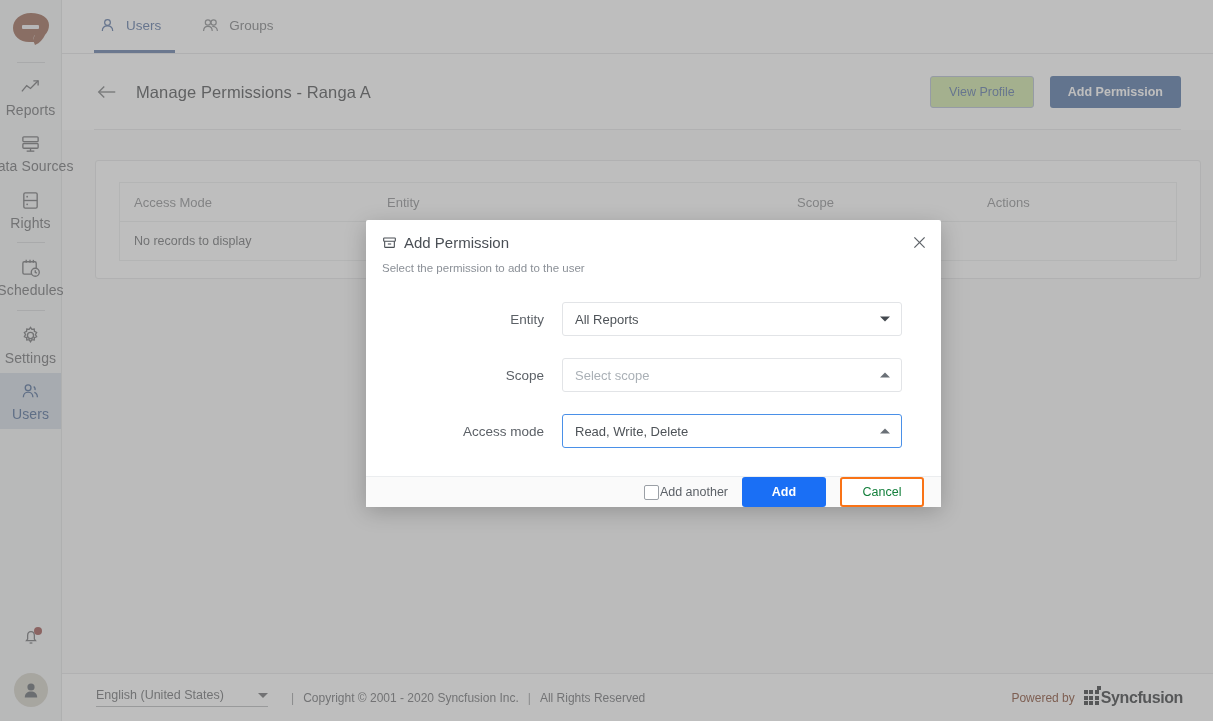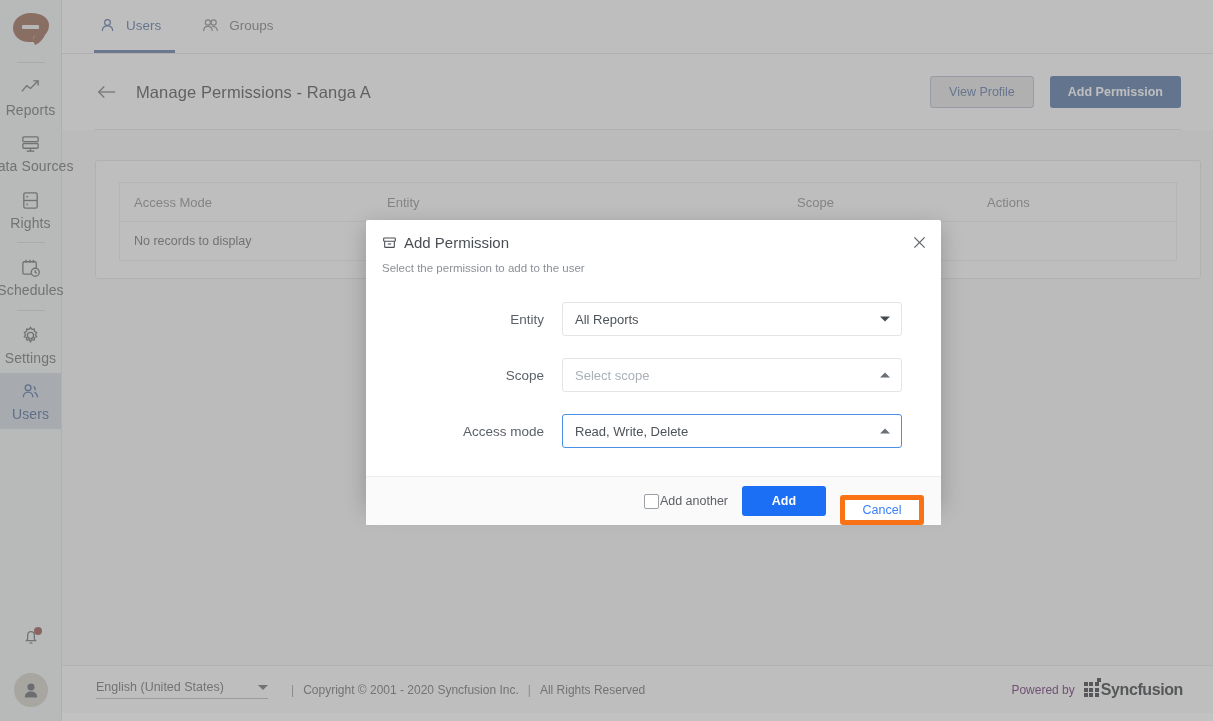--- a/index.html
+++ b/index.html
@@ -135,21 +135,21 @@
     color: #4e5257;
     font-weight: normal;
     letter-spacing: 0.1px;
     flex: 1;
   }
   .btn-outline {
     height: 32px;
     padding: 0 18px;
     border: 1px solid #a8c0e8;
     border-radius: 3px;
-    background: #e5e5e5;
+    background: #bef264;
     color: #3f7ae0;
     font-size: 12.5px;
     cursor: pointer;
     font-family: inherit;
     margin-right: 16px;
   }
   .btn-primary {
     height: 32px;
     padding: 0 18px;
     border: none;
@@ -210,21 +210,21 @@
     height: 38px;
     display: flex; align-items: center;
     font-size: 12.5px;
     color: #6e7277;
     padding-left: 14px;
   }
 
   
   .footer {
     position: absolute;
-    left: 62px; bottom: 8px; right: 0; height: 48px;
+    left: 62px; bottom: 0; right: 0; height: 48px;
     background: #ffffff;
     border-top: 1px solid #e6e8ea;
     display: flex; align-items: center;
     padding: 0 30px 0 34px;
     z-index: 3;
     font-size: 12px;
     color: #70747a;
   }
   .lang-select {
     width: 172px;
@@ -234,21 +234,21 @@
     cursor: pointer;
     margin-right: 14px;
   }
   .lang-select .lang-text { font-size: 12.5px; color: #6e7277; }
   .sep-pipe { color: #9aa0a6; margin: 0 9px; }
   .footer-copy { font-size: 12px; color: #70747a; }
   .powered {
     margin-left: auto;
     display: flex; align-items: center; gap: 9px;
   }
-  .powered-label { font-size: 12px; color: #a21caf; }
+  .powered-label { font-size: 12px; color: #c2410c; }
   .sf-logo { display: flex; align-items: center; gap: 2px; }
   .sf-dots {
     display: grid;
     grid-template-columns: repeat(3, 4px);
     grid-template-rows: repeat(3, 4px);
     gap: 1.5px;
     position: relative;
   }
   .sf-dots i { background: #3a3f45; display: block; }
   .sf-dots .accent { position: absolute; right: -2px; top: -4px; width: 4px; height: 4px; background: #3a3f45; }
@@ -354,24 +354,24 @@
     height: 30px; width: 84px;
     background: #1a6ff5;
     color: #ffffff;
     border: none; border-radius: 3px;
     font-size: 12.5px; font-weight: bold;
     cursor: pointer; font-family: inherit;
   }
   .btn-cancel {
     height: 30px; width: 84px;
     background: #ffffff;
-    color: #3b82f6;
-    border: 5px solid #f97316; border-radius: 3px;
+    color: #15803d;
+    border: 2px solid #f97316; border-radius: 3px;
     font-size: 12.5px;
-    cursor: pointer; font-family: inherit; margin-top: 18px;
+    cursor: pointer; font-family: inherit;
   }
 </style>
 </head>
 <body>
 
 <div id="app">
 
   <div class="dimmed">
 
     <div class="sidebar">

